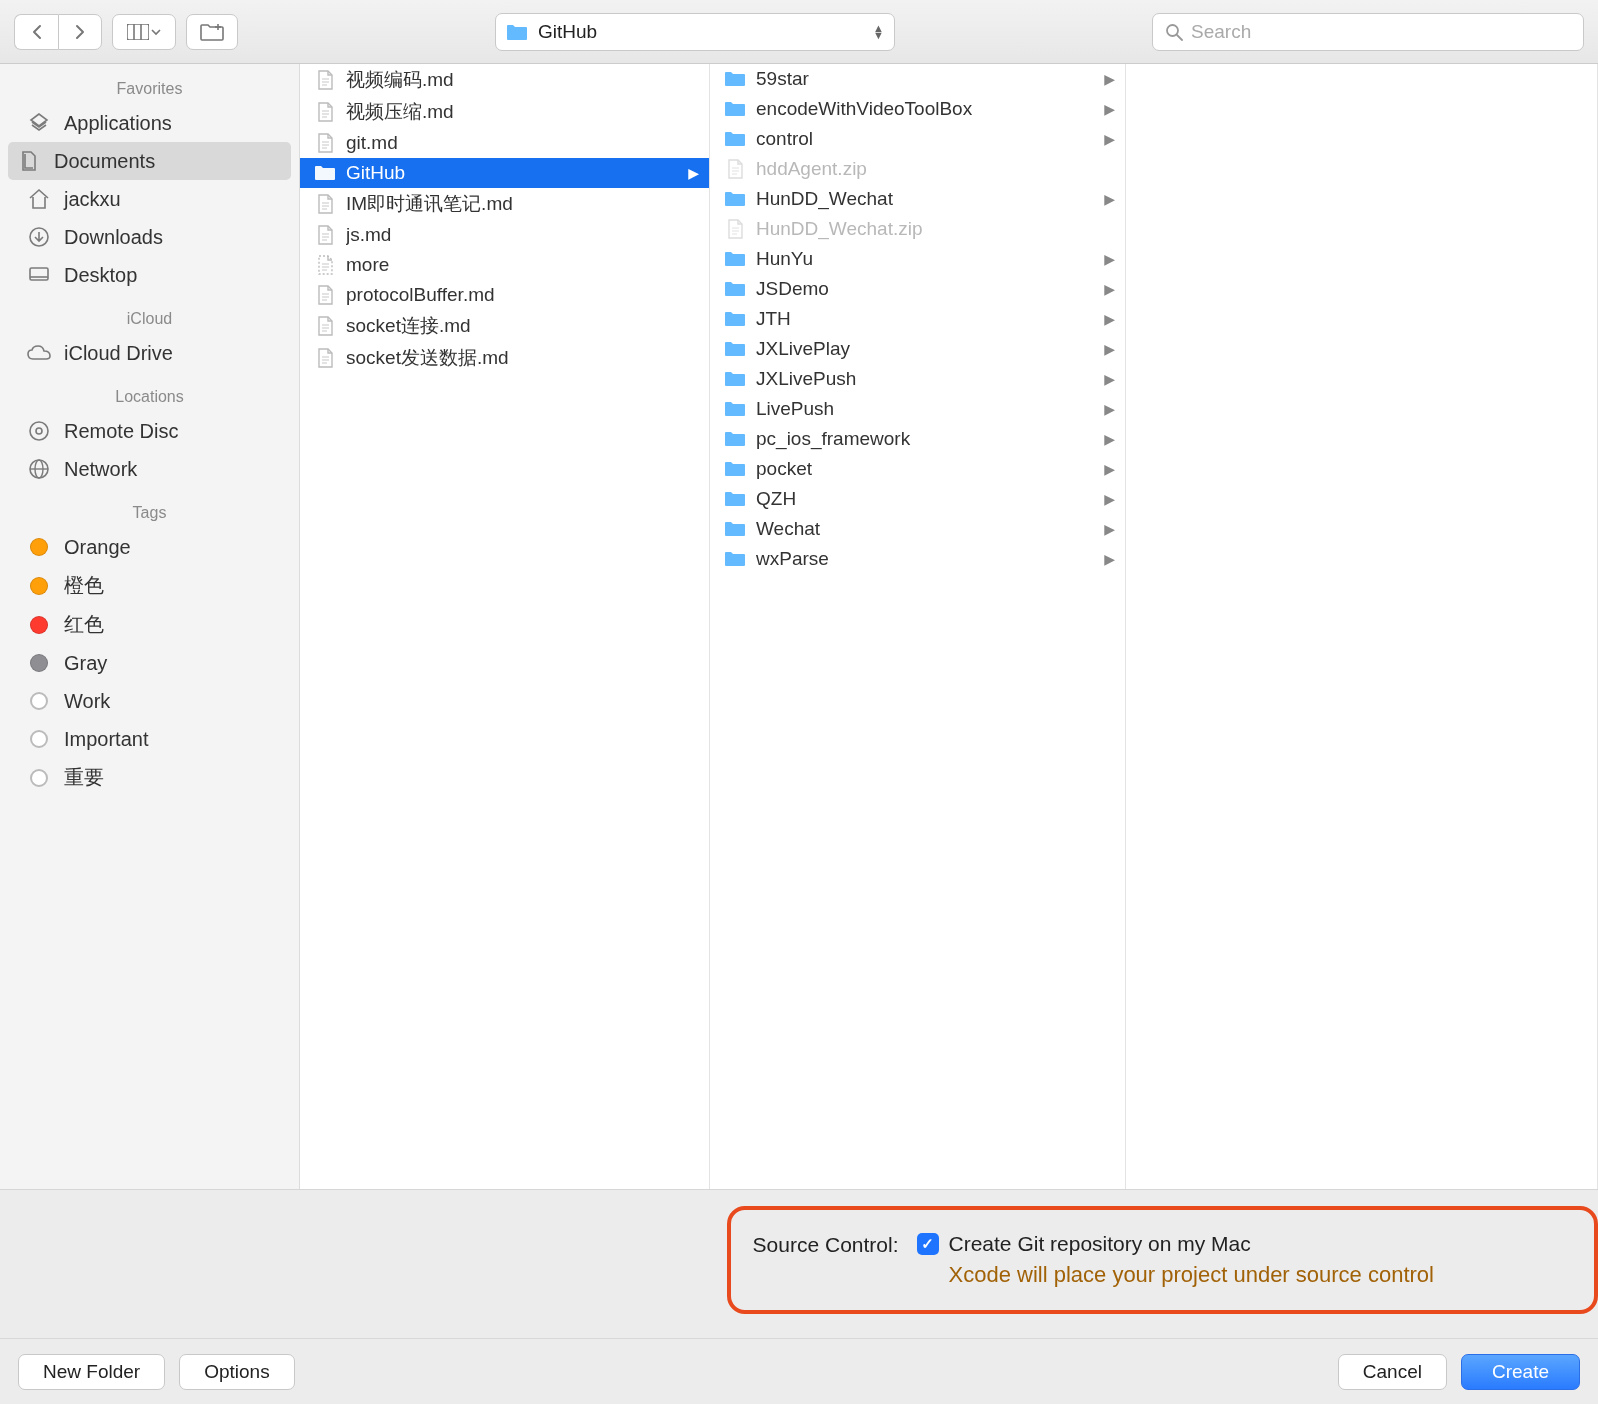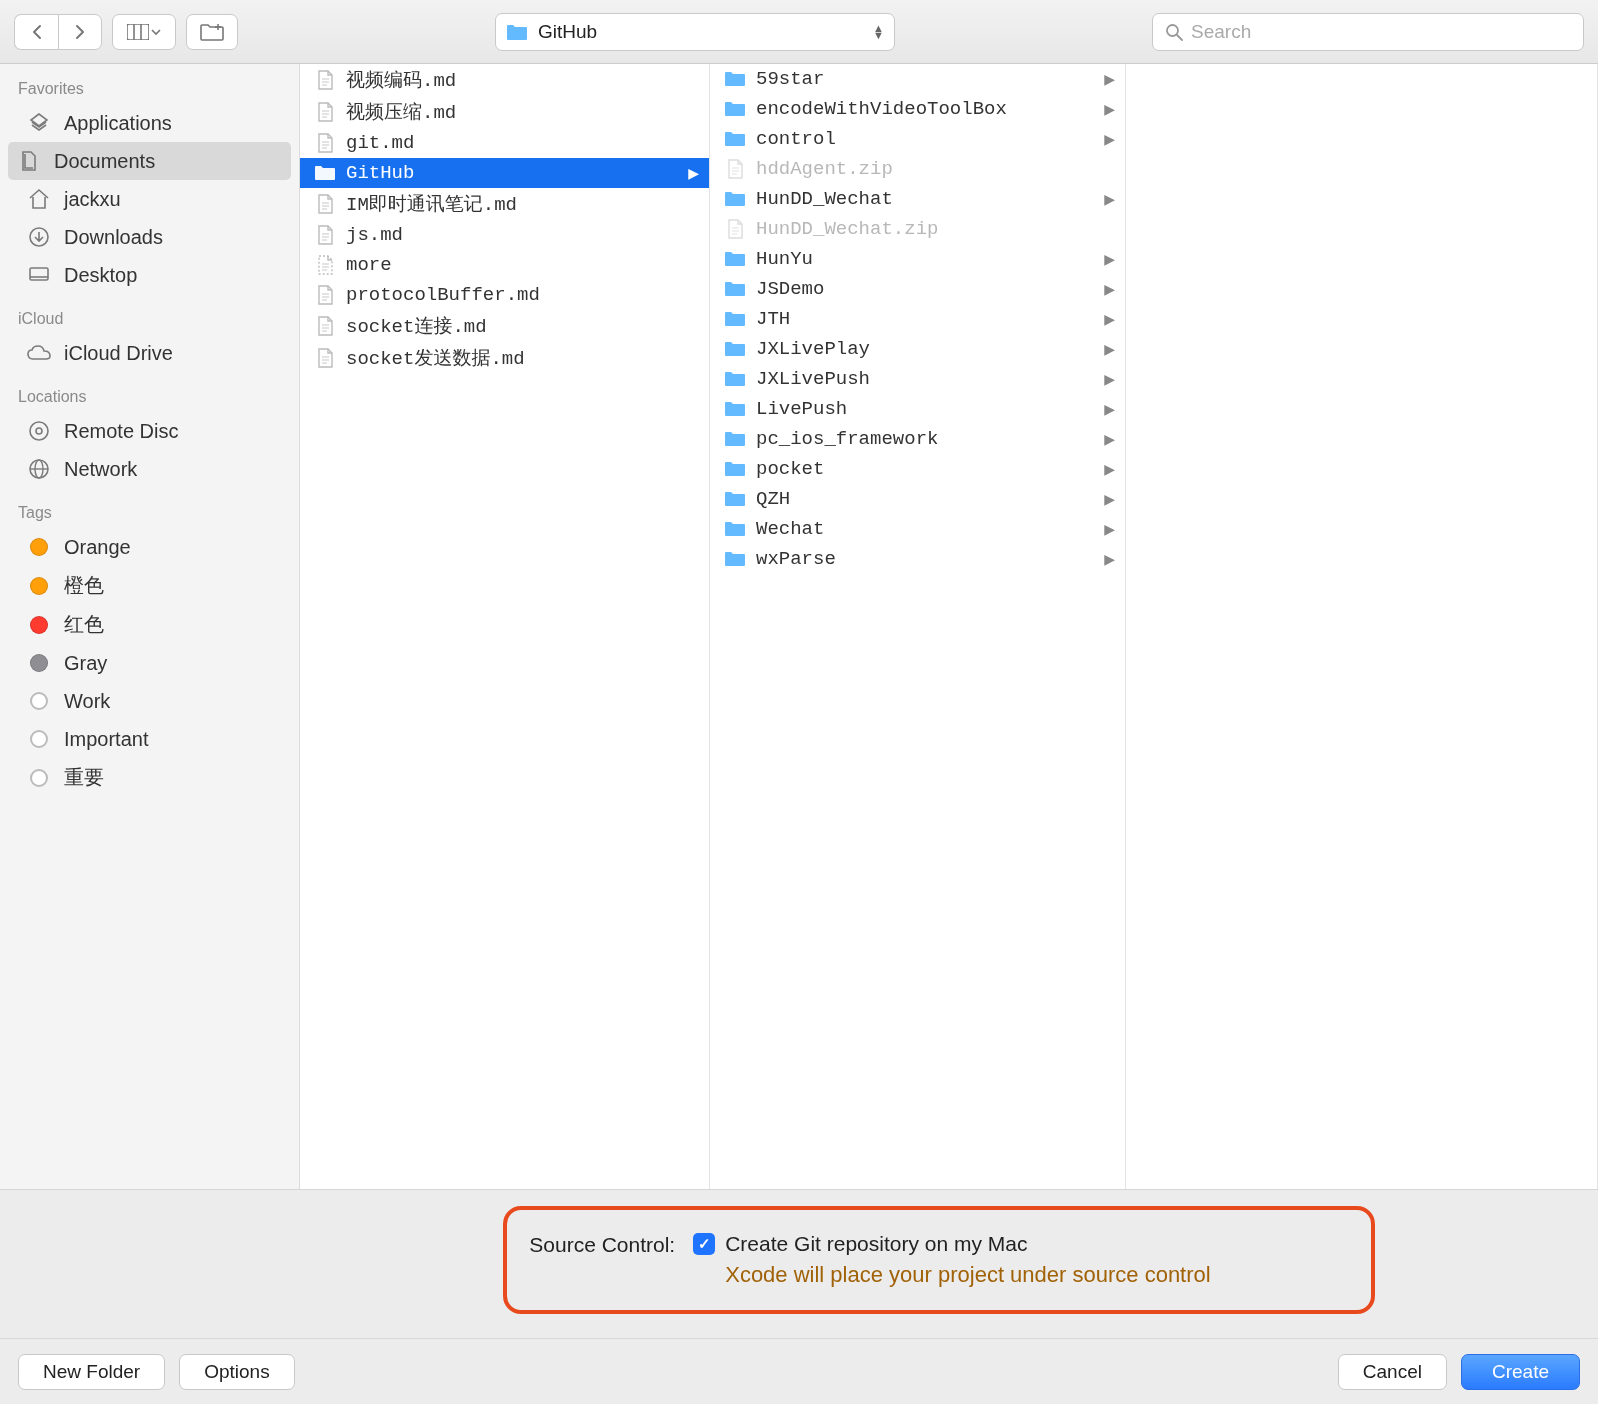--- a/index.html
+++ b/index.html
@@ -84,20 +84,21 @@
     background: #f5f4f4;
     border-right: 1px solid #dcdcdc;
     overflow-y: auto;
     padding-bottom: 6px;
   }
   .sb-header {
     font-size: 16px;
     color: #8a8a8a;
     padding: 16px 18px 6px;
     font-weight: 500;
+    text-align: center;
   }
   .sb-item {
     display: flex;
     align-items: center;
     gap: 12px;
     padding: 6px 18px 6px 26px;
     font-size: 20px;
     color: #333;
     cursor: default;
   }
@@ -134,40 +135,40 @@
   .col3 { flex: 1; }
   .row {
     display: flex;
     align-items: center;
     gap: 10px;
     padding: 3px 10px 3px 14px;
     font-size: 19px;
     color: #333;
     min-height: 30px;
   }
-  .row .name { flex: 1; white-space: nowrap; overflow: hidden; text-overflow: ellipsis; font-family: Liberation Mono, monospace; }
+  .row .name { flex: 1; white-space: nowrap; overflow: hidden; text-overflow: ellipsis; }
   .row .arrow { color: #9a9a9a; font-size: 14px; }
   .row.parent .arrow { color:#888; }
   .row.dim { color: #b8b8b8; }
   .row.dim .file-icon, .row.dim .folder-icon { opacity:0.5; }
   .row.selected {
     background: #1670f0;
     color: #fff;
   }
   .row.selected .arrow { color: #fff; }
   .row.selected .folder-icon svg path.fbody { fill:#fff; opacity:0.95;}
   .file-icon, .folder-icon { width:22px; height:22px; display:flex; align-items:center; justify-content:center; }
 
   
   .source-control-wrap {
     background: #ececec;
     border-top: 1px solid #d6d6d6;
     padding: 16px 0 24px;
     display:flex;
-    justify-content:center;
+    justify-content:flex-end;
   }
   .source-control {
     margin-left: 280px;
     border: 4px solid #e8491d;
     border-radius: 18px;
     padding: 22px 160px 22px 22px;
     display: flex;
     align-items: flex-start;
     gap: 18px;
     background: #ececec;

